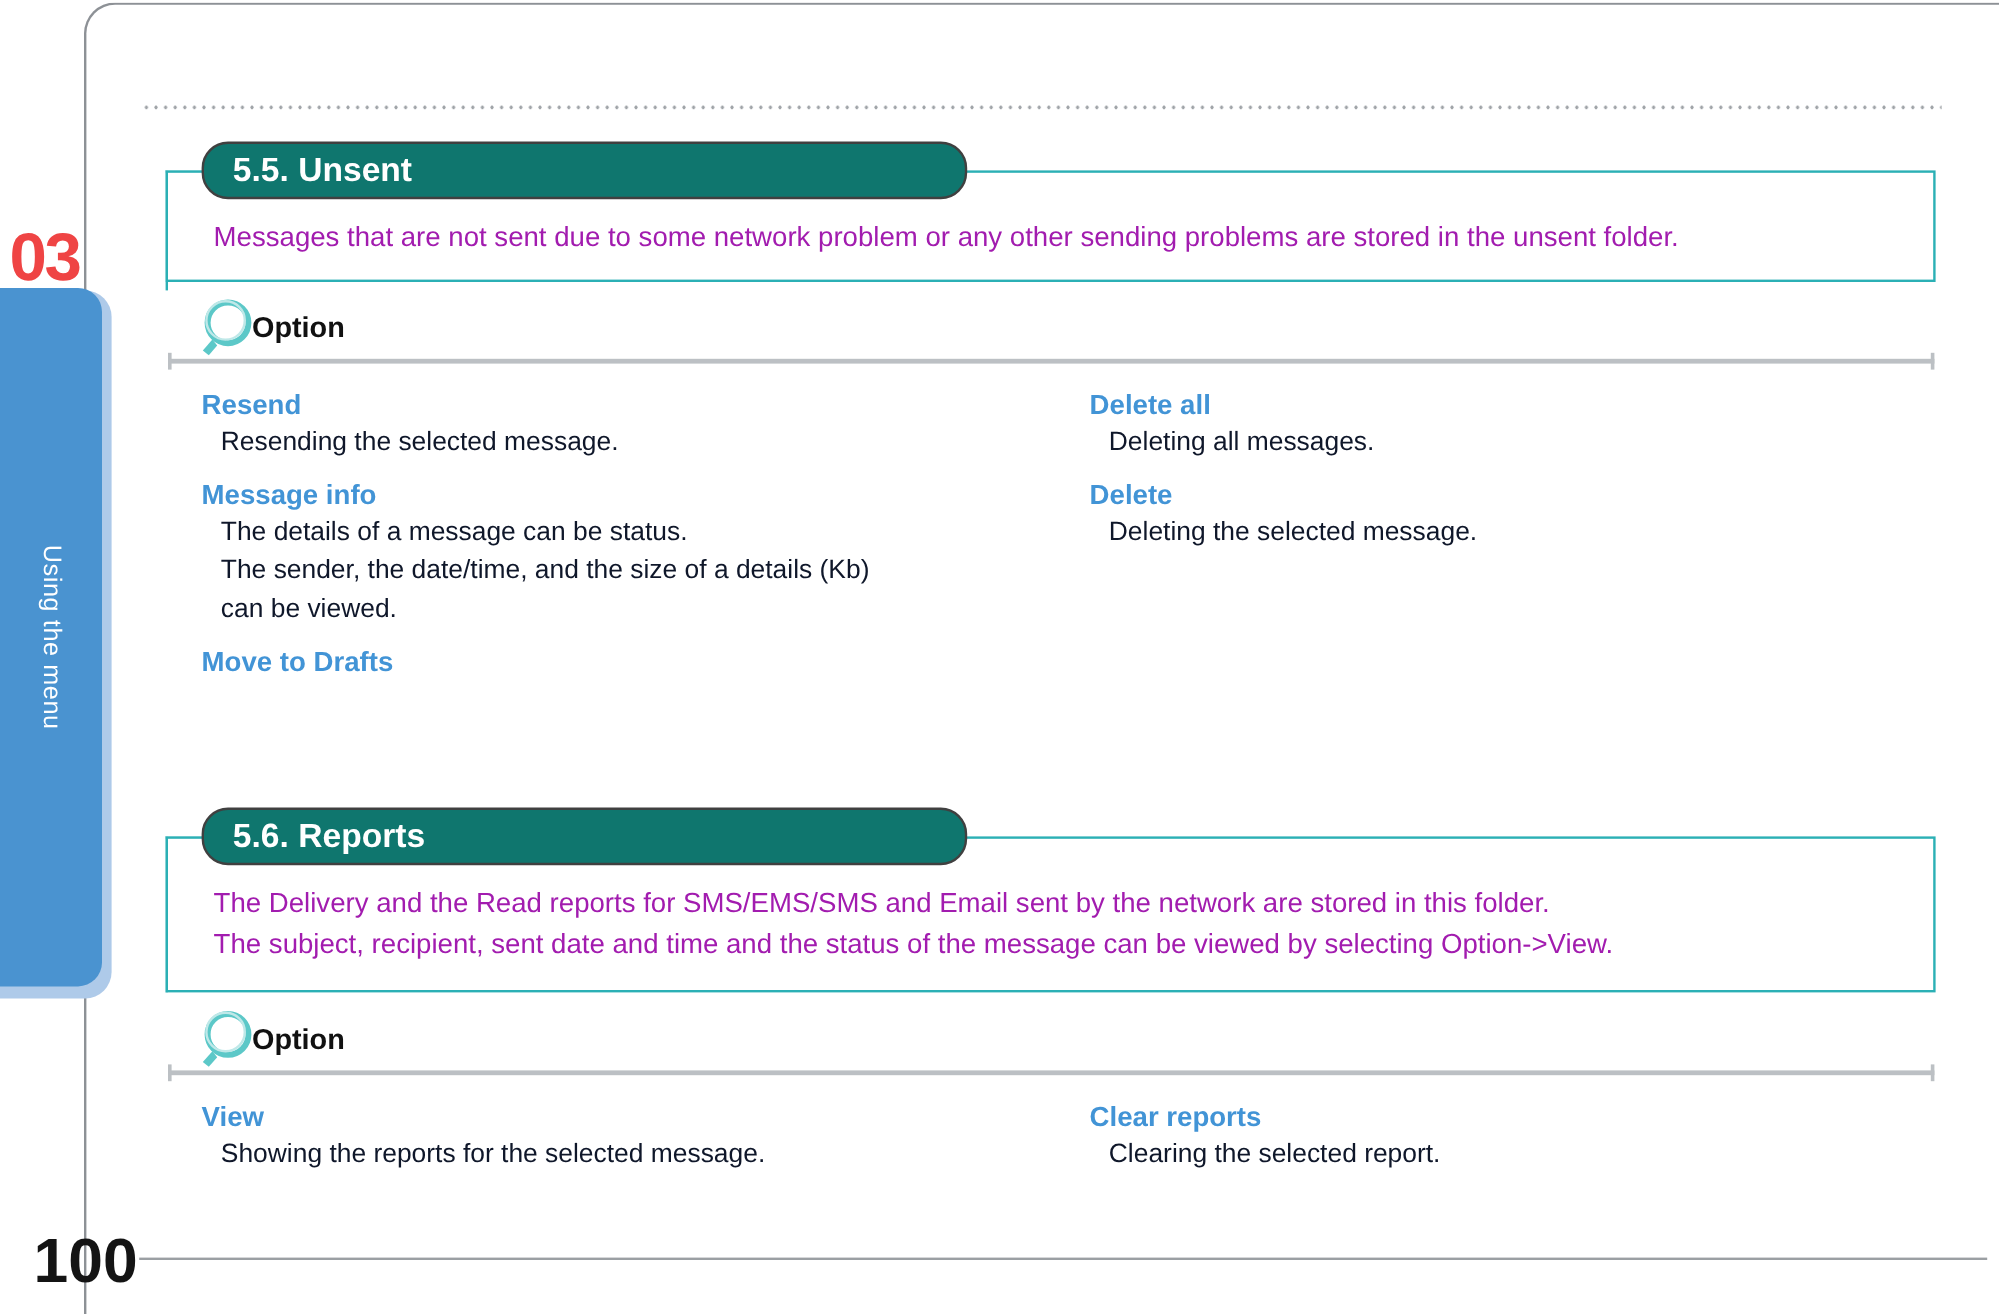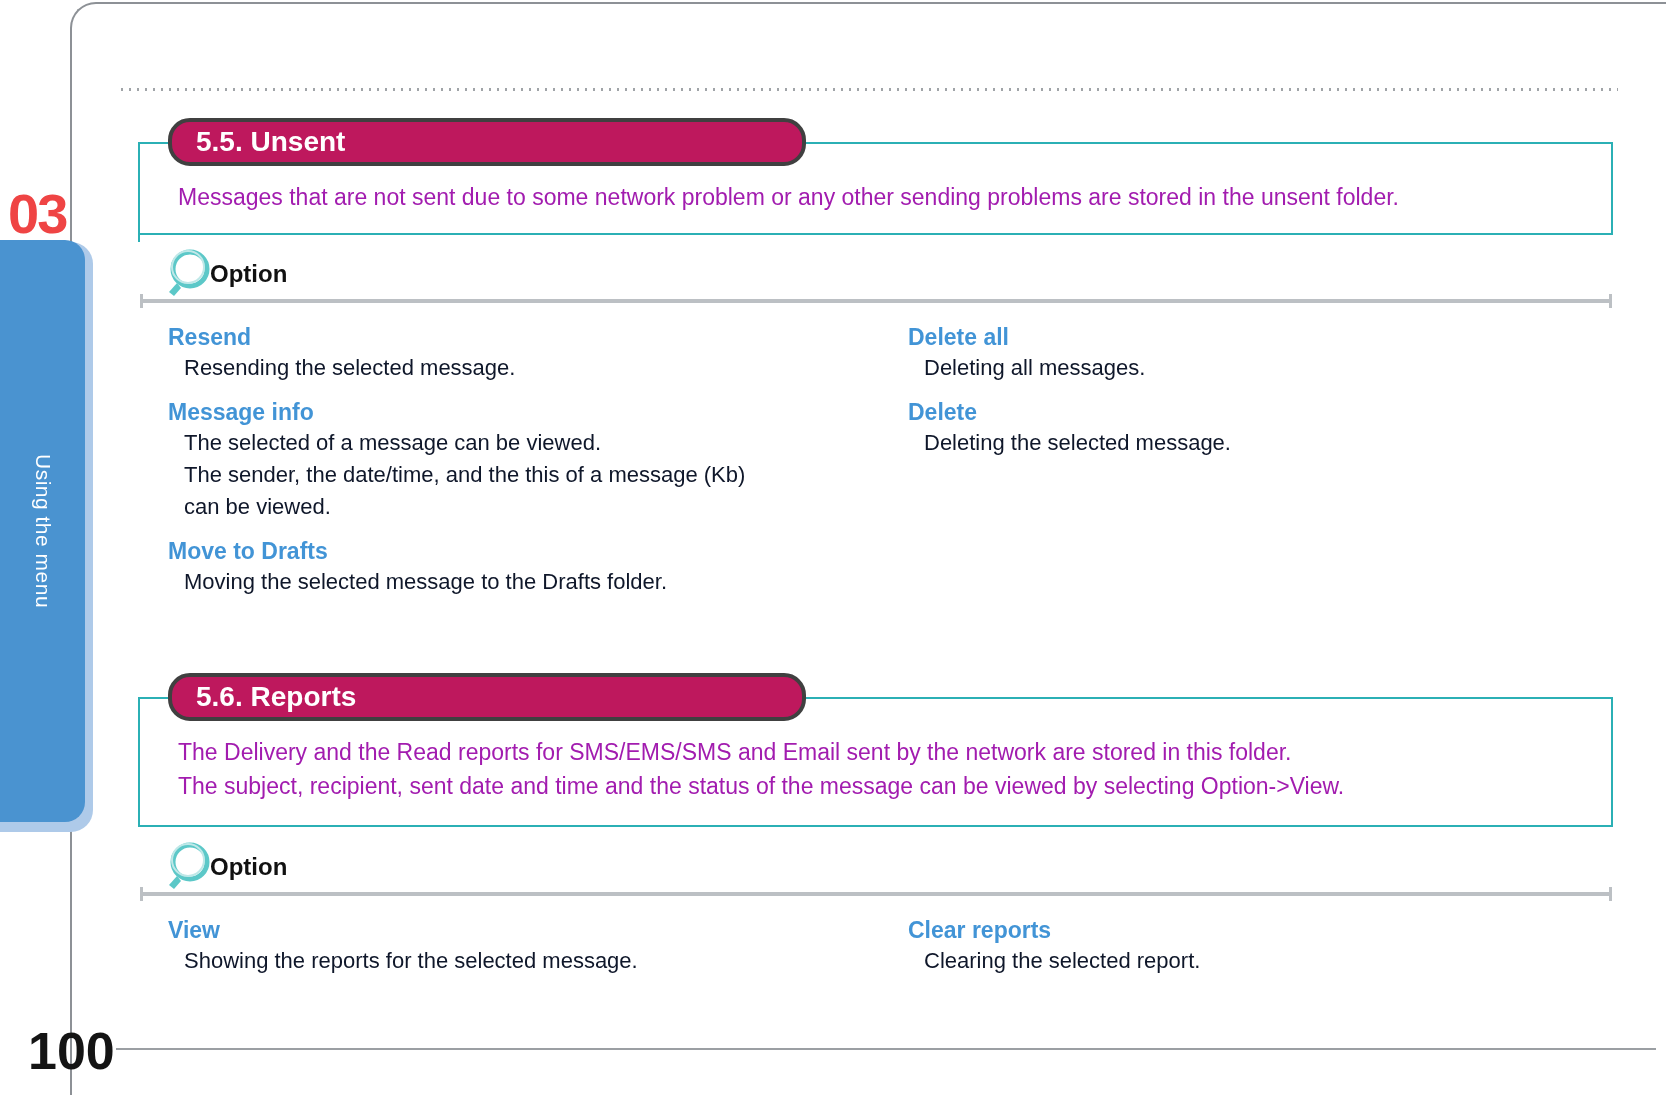--- a/index.html
+++ b/index.html
@@ -99,22 +99,22 @@
     background: #ffffff;
   }
   .section-connector {
     position: absolute;
     border-left: 2px solid #2bb0b5;
     border-top: 2px solid #2bb0b5;
     box-sizing: border-box;
   }
   .section-pill {
     position: absolute;
-    background: #be185d;
-    border: 4px solid #404040;
+    background: #0f766e;
+    border: 2px solid #404040;
     border-radius: 22px;
     box-sizing: border-box;
     display: flex;
     align-items: center;
     padding-left: 24px;
   }
   .section-pill-label {
     color: #ffffff;
     font-size: 28px;
     font-weight: bold;
@@ -227,28 +227,27 @@
   </div>
   <div class="option-rule" style="left:140px; top:299px; width:1472px;"></div>
 
   <div class="opt-entry" style="left:168px; top:322px; width:660px;">
     <p class="opt-title">Resend</p>
     <p class="opt-desc">Resending the selected message.</p>
   </div>
 
   <div class="opt-entry" style="left:168px; top:397px; width:660px;">
     <p class="opt-title">Message info</p>
-    <p class="opt-desc">The selected of a message can be viewed.</p>
-    <p class="opt-desc">The sender, the date/time, and the this of a message (Kb)</p>
+    <p class="opt-desc">The details of a message can be status.</p>
+    <p class="opt-desc">The sender, the date/time, and the size of a details (Kb)</p>
     <p class="opt-desc">can be viewed.</p>
   </div>
 
   <div class="opt-entry" style="left:168px; top:536px; width:660px;">
     <p class="opt-title">Move to Drafts</p>
-    <p class="opt-desc">Moving the selected message to the Drafts folder.</p>
   </div>
 
   <div class="opt-entry" style="left:908px; top:322px; width:660px;">
     <p class="opt-title">Delete all</p>
     <p class="opt-desc">Deleting all messages.</p>
   </div>
 
   <div class="opt-entry" style="left:908px; top:397px; width:660px;">
     <p class="opt-title">Delete</p>
     <p class="opt-desc">Deleting the selected message.</p>

